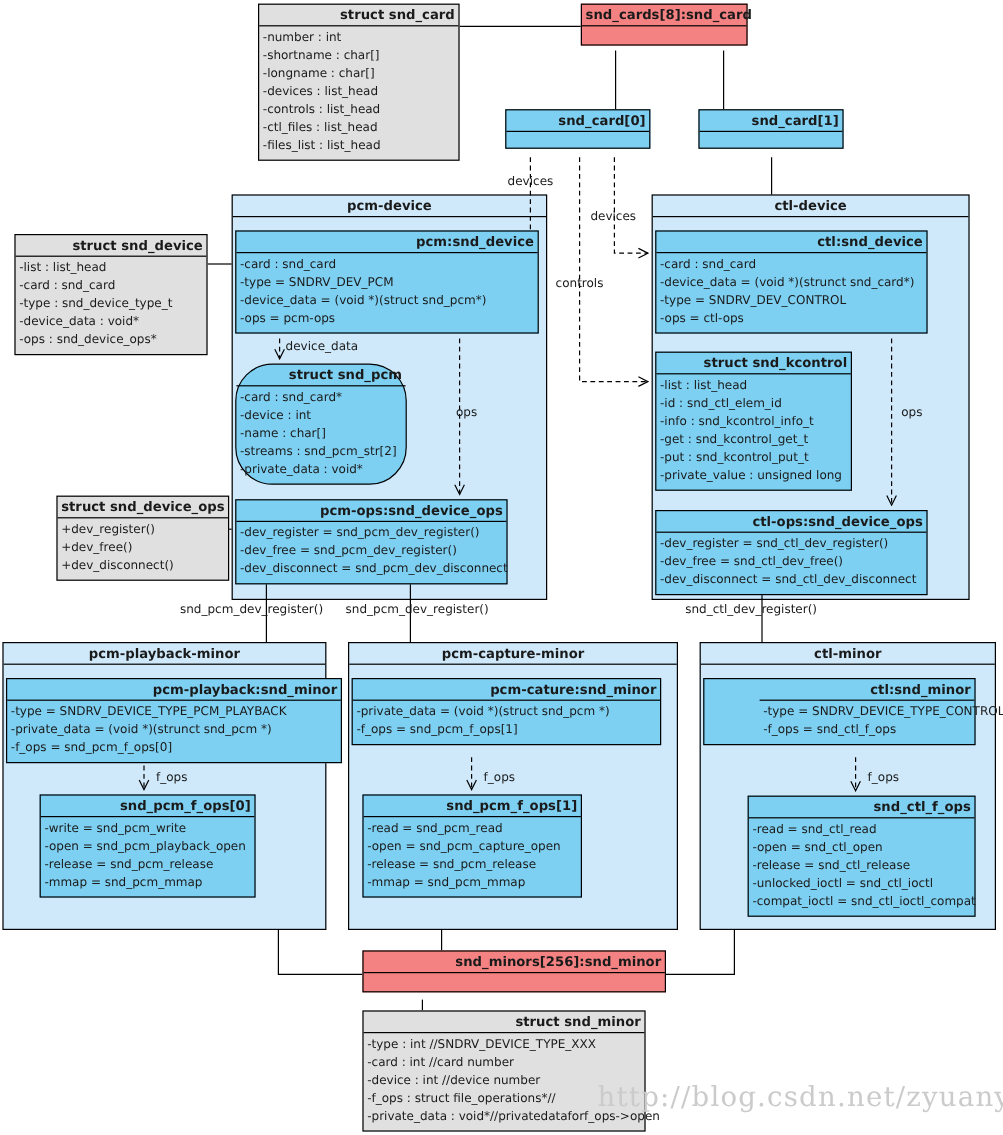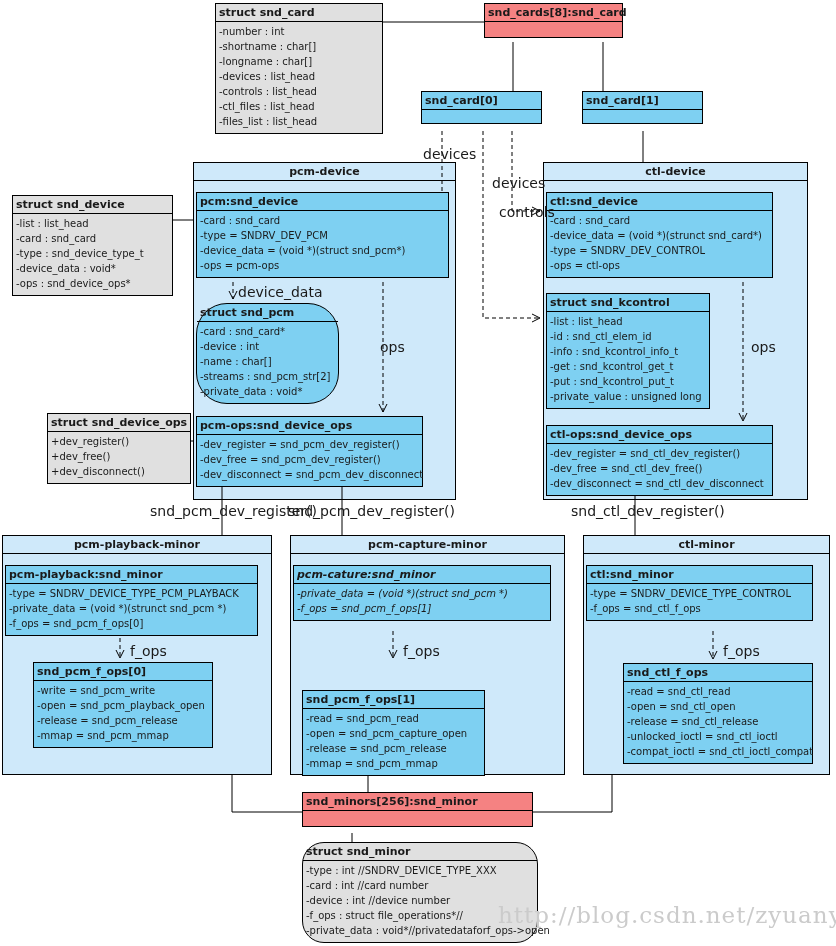--- a/index.html
+++ b/index.html
@@ -13,38 +13,38 @@
   html,body{margin:0;padding:0;background:#ffffff;}
   #canvas{
     position:relative;width:836px;height:946px;background:#ffffff;overflow:hidden;
     font-family:"DejaVu Sans","Liberation Sans",sans-serif;color:#1a1a1a;
   }
   .uml-box{position:absolute;border:1px solid var(--border);box-sizing:border-box;z-index:3;}
   .uml-box.blue{background:var(--box-blue);}
   .uml-box.red{background:var(--box-red);}
   .uml-box.gray{background:var(--box-gray);}
   .uml-head{
-    font-size:11px;font-weight:bold;text-align:left;
+    font-size:11px;font-weight:bold;text-align:right;
     padding:2px 3px;border-bottom:1px solid var(--border);white-space:nowrap;
   }
   .uml-body{padding:2px 2px 4px 3px;min-height:6px;}
   .uml-body .field{font-size:10px;line-height:15px;white-space:nowrap;}
   .empty-sm{height:13px;padding:0;}
   .empty-md{height:15px;padding:0;}
   .container-box{
     position:absolute;border:1px solid var(--border);box-sizing:border-box;
     background:var(--container-blue);z-index:1;
   }
   .container-head{
     font-size:11px;font-weight:bold;text-align:center;padding:2px 3px;
     border-bottom:1px solid var(--border);height:18px;box-sizing:border-box;
   }
   svg.wires{position:absolute;left:0;top:0;z-index:2;}
   .edge-label{
-    position:absolute;font-size:14px;color:#1a1a1a;white-space:nowrap;z-index:4;text-align:right;
+    position:absolute;font-size:10px;color:#1a1a1a;white-space:nowrap;z-index:4;text-align:right;
   }
   .watermark{
     position:absolute;z-index:5;pointer-events:none;
     font-family:"DejaVu Serif","Liberation Serif",serif;
     font-size:23px;letter-spacing:1px;color:var(--watermark);white-space:nowrap;
   }
 </style>
 </head>
 <body>
 
@@ -213,95 +213,95 @@
 
   <div class="uml-box blue" style="left:546px;top:425px;width:227px;">
     <div class="uml-head">ctl-ops:snd_device_ops</div>
     <div class="uml-body">
         <div class="field">-dev_register = snd_ctl_dev_register()</div>
         <div class="field">-dev_free = snd_ctl_dev_free()</div>
         <div class="field">-dev_disconnect = snd_ctl_dev_disconnect</div>
       </div>
   </div>
 
-  <div class="uml-box blue" style="left:5px;top:565px;width:253px;">
+  <div class="uml-box blue" style="left:5px;top:565px;width:280px;">
     <div class="uml-head">pcm-playback:snd_minor</div>
     <div class="uml-body">
         <div class="field">-type = SNDRV_DEVICE_TYPE_PCM_PLAYBACK</div>
         <div class="field">-private_data = (void *)(strunct snd_pcm *)</div>
         <div class="field">-f_ops = snd_pcm_f_ops[0]</div>
       </div>
   </div>
 
   <div class="uml-box blue" style="left:33px;top:662px;width:180px;">
     <div class="uml-head">snd_pcm_f_ops[0]</div>
     <div class="uml-body">
         <div class="field">-write = snd_pcm_write</div>
         <div class="field">-open = snd_pcm_playback_open</div>
         <div class="field">-release = snd_pcm_release</div>
         <div class="field">-mmap = snd_pcm_mmap</div>
       </div>
   </div>
 
-  <div class="uml-box blue" style="left:293px;top:565px;width:258px;font-style:italic;">
+  <div class="uml-box blue" style="left:293px;top:565px;width:258px;">
     <div class="uml-head">pcm-cature:snd_minor</div>
     <div class="uml-body">
         <div class="field">-private_data = (void *)(struct snd_pcm *)</div>
         <div class="field">-f_ops = snd_pcm_f_ops[1]</div>
       </div>
   </div>
 
-  <div class="uml-box blue" style="left:302px;top:662px;width:183px;margin-top:28px;">
+  <div class="uml-box blue" style="left:302px;top:662px;width:183px;">
     <div class="uml-head">snd_pcm_f_ops[1]</div>
     <div class="uml-body">
         <div class="field">-read = snd_pcm_read</div>
         <div class="field">-open = snd_pcm_capture_open</div>
         <div class="field">-release = snd_pcm_release</div>
         <div class="field">-mmap = snd_pcm_mmap</div>
       </div>
   </div>
 
-  <div class="uml-box blue" style="left:586px;top:565px;width:227px;">
+  <div class="uml-box blue" style="left:586px;top:565px;width:227px;padding-left:46px;">
     <div class="uml-head">ctl:snd_minor</div>
     <div class="uml-body">
         <div class="field">-type = SNDRV_DEVICE_TYPE_CONTROL</div>
         <div class="field">-f_ops = snd_ctl_f_ops</div>
       </div>
   </div>
 
   <div class="uml-box blue" style="left:623px;top:663px;width:190px;">
     <div class="uml-head">snd_ctl_f_ops</div>
     <div class="uml-body">
         <div class="field">-read = snd_ctl_read</div>
         <div class="field">-open = snd_ctl_open</div>
         <div class="field">-release = snd_ctl_release</div>
         <div class="field">-unlocked_ioctl = snd_ctl_ioctl</div>
         <div class="field">-compat_ioctl = snd_ctl_ioctl_compat</div>
       </div>
   </div>
 
-  <div class="uml-box red" style="left:302px;top:792px;width:231px;">
+  <div class="uml-box red" style="left:302px;top:792px;width:253px;">
     <div class="uml-head">snd_minors[256]:snd_minor</div>
     <div class="uml-body empty-md"></div>
   </div>
 
-  <div class="uml-box gray" style="left:302px;top:842px;width:236px;border-radius:22px;">
+  <div class="uml-box gray" style="left:302px;top:842px;width:236px;">
     <div class="uml-head">struct snd_minor</div>
     <div class="uml-body">
         <div class="field">-type : int //SNDRV_DEVICE_TYPE_XXX</div>
         <div class="field">-card : int //card number</div>
         <div class="field">-device : int //device number</div>
         <div class="field">-f_ops : struct file_operations*//</div>
         <div class="field">-private_data : void*//privatedataforf_ops-&gt;open</div>
       </div>
   </div>
 
   <div class="edge-label" style="left:423px;top:146px;">devices</div>
   <div class="edge-label" style="left:492px;top:175px;">devices</div>
-  <div class="edge-label" style="left:463px;top:204px;margin-left:36px;">controls</div>
+  <div class="edge-label" style="left:463px;top:231px;">controls</div>
   <div class="edge-label" style="left:238px;top:284px;">device_data</div>
   <div class="edge-label" style="left:380px;top:339px;">ops</div>
   <div class="edge-label" style="left:751px;top:339px;">ops</div>
   <div class="edge-label" style="left:150px;top:503px;">snd_pcm_dev_register()</div>
   <div class="edge-label" style="left:288px;top:503px;">snd_pcm_dev_register()</div>
   <div class="edge-label" style="left:571px;top:503px;">snd_ctl_dev_register()</div>
   <div class="edge-label" style="left:130px;top:643px;">f_ops</div>
   <div class="edge-label" style="left:403px;top:643px;">f_ops</div>
   <div class="edge-label" style="left:723px;top:643px;">f_ops</div>
 

